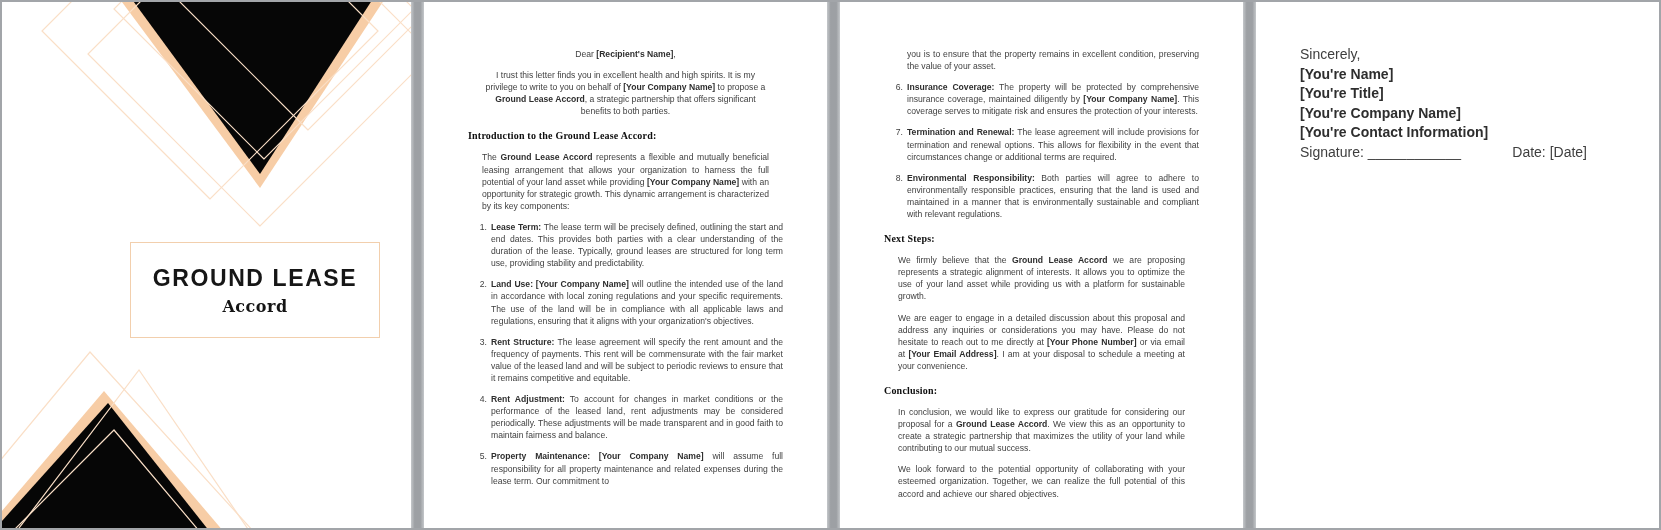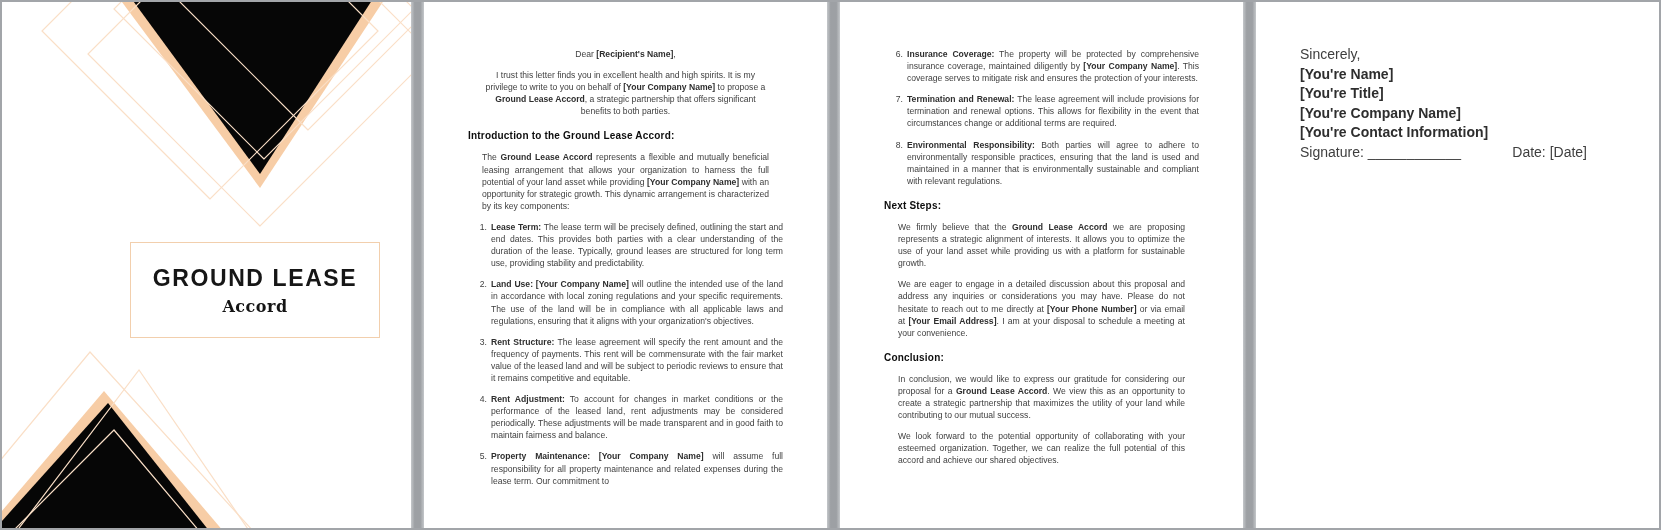--- a/index.html
+++ b/index.html
@@ -10,21 +10,21 @@
   .cover svg{position:absolute;left:0;top:0;}
   .band{fill:var(--band,#f7cda6);}
   .ink{fill:var(--ink,#060606);}
   .line{fill:none;stroke:var(--line,#fadfc7);stroke-width:1.2;}
   .title-box{position:absolute;left:128px;top:240px;width:248px;height:94px;border:1px solid var(--box-border,#f2cfad);display:flex;flex-direction:column;align-items:center;justify-content:center;background:transparent;}
   .cover-title{font-size:23px;font-weight:700;letter-spacing:1.6px;color:#161616;white-space:nowrap;}
   .cover-subtitle{font-family:"DejaVu Serif",serif;font-size:16px;font-weight:700;letter-spacing:.5px;color:#141414;margin-top:5px;}
   .content{padding:46px 44px 0 44px;}
   .para{font-size:8.6px;line-height:12.1px;color:#3e3e3e;margin:0 14px 9px;text-align:justify;}
   .para.center{text-align:center;}
-  .heading{font-family:Liberation Sans, sans-serif;font-size:10px;font-weight:800;letter-spacing:.2px;color:#0d0d0d;line-height:12px;margin:13px 0 9px;}
+  .heading{font-family:Liberation Serif, serif;font-size:10px;font-weight:800;letter-spacing:.2px;color:#0d0d0d;line-height:12px;margin:13px 0 9px;}
   .list-item{display:flex;margin:0 0 9px;padding-left:10px;font-size:8.6px;line-height:12.1px;color:#3e3e3e;}
   .list-item .num{flex:0 0 9px;margin-right:4px;text-align:right;}
   .list-item .li-text{flex:1;text-align:justify;}
   .list-cont{margin:0 0 9px;padding-left:23px;font-size:8.6px;line-height:12.1px;color:#3e3e3e;text-align:justify;}
   .b{font-weight:700;color:#2e2e2e;}
   .page4 .para{margin:0 0 7.5px;font-size:14px;line-height:12px;}
   .sig-row{display:flex;justify-content:space-between;align-items:baseline;font-size:14px;line-height:12px;color:#3e3e3e;margin-top:2px;}
   .sig-row .right{margin-right:28px;}
 </style>
 </head>
@@ -84,20 +84,21 @@
           <span class="num">5.</span>
           <div class="li-text"><span class="b">Property Maintenance: [Your Company Name]</span><span> will assume full responsibility for all property maintenance and related expenses during the lease term. Our commitment to</span></div>
         </div>
       </div>
   </div>
 
   <div class="gap"></div>
 
   <div class="page">
     <div class="content" id="page3-content">
+        <div class="list-cont"><span>you is to ensure that the property remains in excellent condition, preserving the value of your asset.</span></div>
         <div class="list-item">
           <span class="num">6.</span>
           <div class="li-text"><span class="b">Insurance Coverage:</span><span> The property will be protected by comprehensive insurance coverage, maintained diligently by </span><span class="b">[Your Company Name]</span><span>. This coverage serves to mitigate risk and ensures the protection of your interests.</span></div>
         </div>
         <div class="list-item">
           <span class="num">7.</span>
           <div class="li-text"><span class="b">Termination and Renewal:</span><span> The lease agreement will include provisions for termination and renewal options. This allows for flexibility in the event that circumstances change or additional terms are required.</span></div>
         </div>
         <div class="list-item">
           <span class="num">8.</span>

